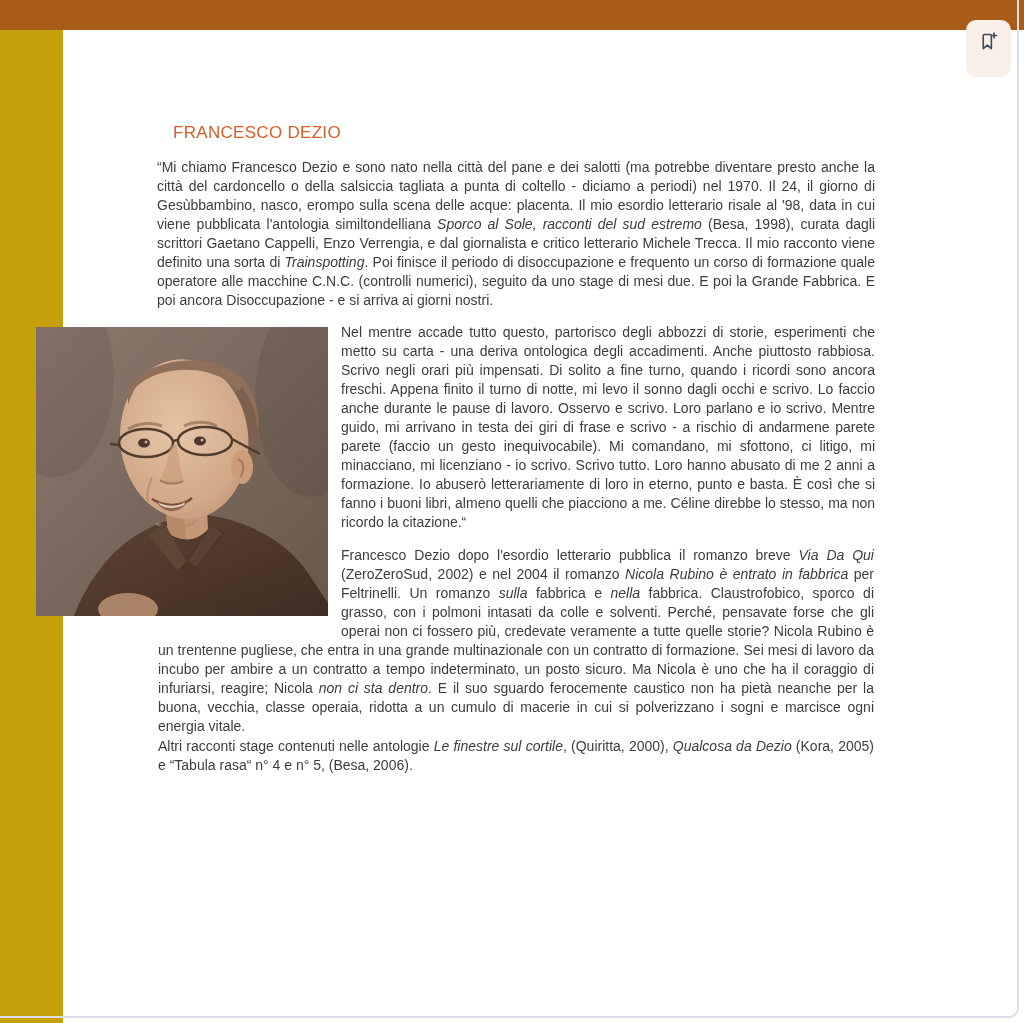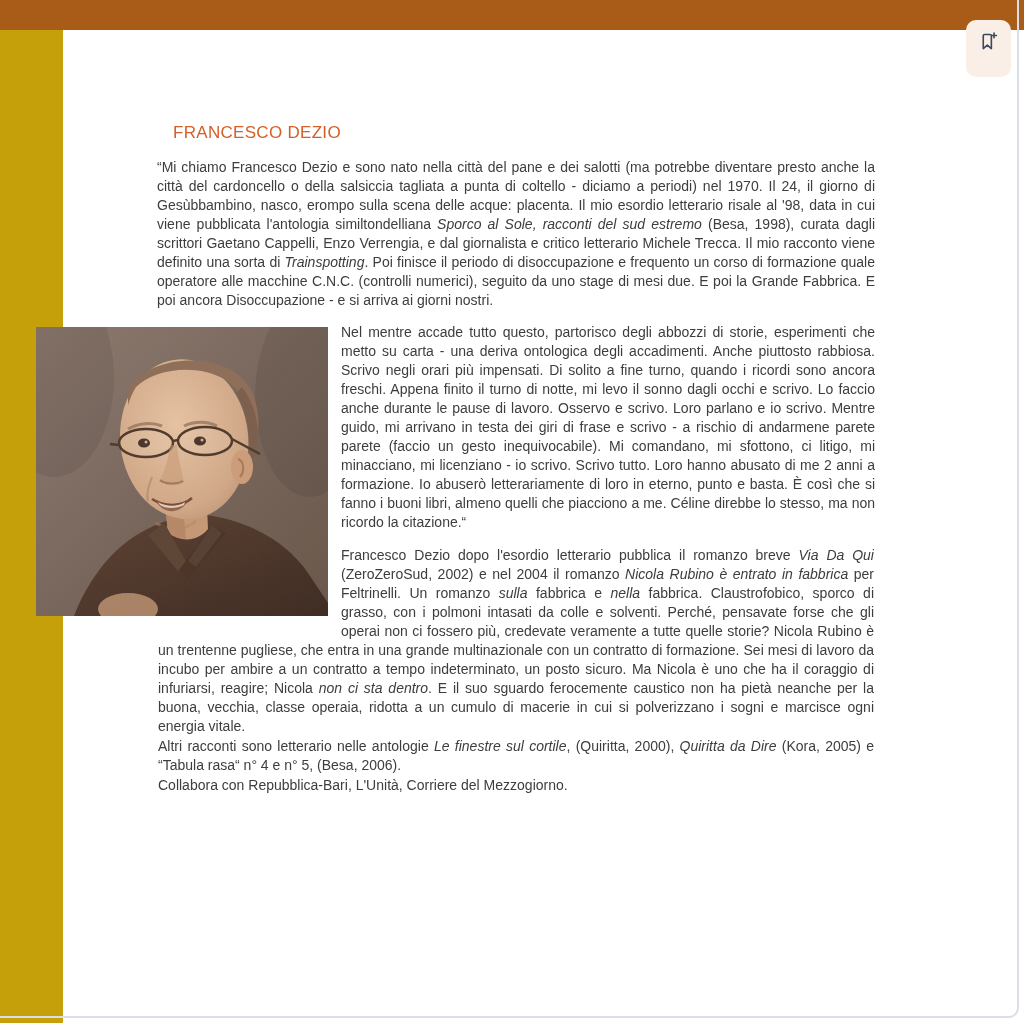--- a/index.html
+++ b/index.html
@@ -132,18 +132,17 @@
       <path d="M128 196 L150 234 L142 244 L112 208 Z" fill="#5c4534"></path>
       <path d="M176 198 L186 206 L160 240 L152 234 Z" fill="#564033"></path>
       <rect width="292" height="289" filter="url(#grain)" opacity="0.5"></rect>
     </svg>
   </figure>
 
   <p class="para q2"><span>Nel mentre accade tutto questo, partorisco degli abbozzi di storie, esperimenti che metto su carta - una deriva ontologica degli accadimenti. Anche piuttosto rabbiosa. Scrivo negli orari più impensati. Di solito a fine turno, quando i ricordi sono ancora freschi. Appena finito il turno di notte, mi levo il sonno dagli occhi e scrivo. Lo faccio anche durante le pause di lavoro. Osservo e scrivo. Loro parlano e io scrivo. Mentre guido, mi arrivano in testa dei giri di frase e scrivo - a rischio di andarmene parete parete (faccio un gesto inequivocabile). Mi comandano, mi sfottono, ci litigo, mi minacciano, mi licenziano - io scrivo. Scrivo tutto. Loro hanno abusato di me 2 anni a formazione. Io abuserò letterariamente di loro in eterno, punto e basta. È così che si fanno i buoni libri, almeno quelli che piacciono a me. Céline direbbe lo stesso, ma non ricordo la citazione.“</span></p>
 
   <p class="para tight"><span>Francesco Dezio dopo l'esordio letterario pubblica il romanzo breve </span><em>Via Da Qui</em><span> (ZeroZeroSud, 2002) e nel 2004 il romanzo </span><em>Nicola Rubino è entrato in fabbrica</em><span> per Feltrinelli. Un romanzo </span><em>sulla</em><span> fabbrica e </span><em>nella</em><span> fabbrica. Claustrofobico, sporco di grasso, con i polmoni intasati da colle e solventi. Perché, pensavate forse che gli operai non ci fossero più, credevate veramente a tutte quelle storie? Nicola Rubino è un trentenne pugliese, che entra in una grande multinazionale con un contratto di formazione. Sei mesi di lavoro da incubo per ambire a un contratto a tempo indeterminato, un posto sicuro. Ma Nicola è uno che ha il coraggio di infuriarsi, reagire; Nicola </span><em>non ci sta dentro</em><span>. E il suo sguardo ferocemente caustico non ha pietà neanche per la buona, vecchia, classe operaia, ridotta a un cumulo di macerie in cui si polverizzano i sogni e marcisce ogni energia vitale.</span></p>
 
-  <p class="para tight"><span>Altri racconti sono letterario nelle antologie </span><em>Le finestre sul cortile</em><span>, (Quiritta, 2000), </span><em>Quiritta da Dire</em><span> (Kora, 2005) e “Tabula rasa“ n° 4 e n° 5, (Besa, 2006).</span></p>
+  <p class="para tight"><span>Altri racconti stage contenuti nelle antologie </span><em>Le finestre sul cortile</em><span>, (Quiritta, 2000), </span><em>Qualcosa da Dezio</em><span> (Kora, 2005) e “Tabula rasa“ n° 4 e n° 5, (Besa, 2006).</span></p>
 
-  <p class="para tight"><span>Collabora con Repubblica-Bari, L'Unità, Corriere del Mezzogiorno.</span></p>
 </main>
 
 <div class="page-edge"></div>
 
 </body></html>

